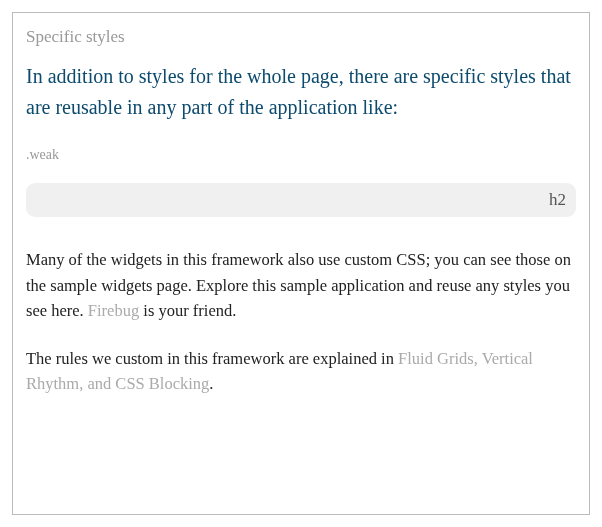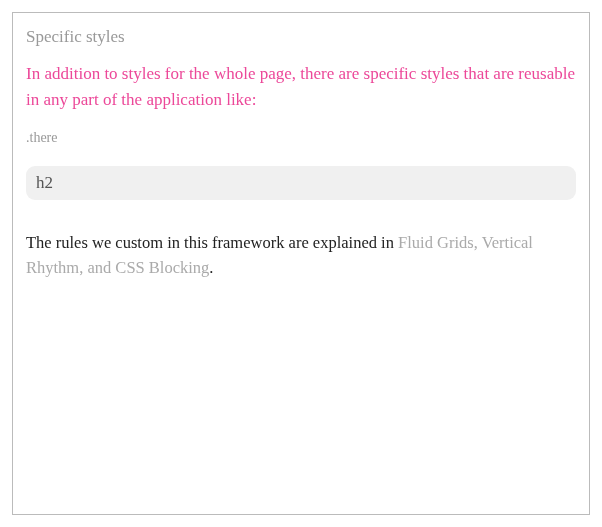--- a/index.html
+++ b/index.html
@@ -20,43 +20,44 @@
       background: #fff;
       overflow: hidden;
     }
     .section-title {
       color: #999;
       font-size: 17px;
       font-weight: normal;
       margin-bottom: 14px;
     }
     .intro-text {
-      color: #ec4899;
-      font-size: 17px;
+      color: #0c4a6e;
+      font-size: 20px;
       line-height: 1.55;
-      margin-bottom: 16px;
+      margin-bottom: 24px;
     }
     .weak-label {
       color: #999;
       font-size: 14px;
       margin-bottom: 20px;
     }
     .h1-example {
       color: #bbb;
       font-size: 30px;
       font-weight: normal;
       margin-bottom: 10px;
     }
     .h2-bar {
       background: #f0f0f0;
       color: #555;
       font-size: 17px;
       padding: 7px 10px;
       border-radius: 9px;
       margin-bottom: 30px;
+      text-align: right;
     }
     .para {
       color: #222;
       font-size: 16.5px;
       line-height: 1.55;
       margin-bottom: 22px;
     }
     .link {
       color: #aaa;
       text-decoration: none;
@@ -64,22 +65,25 @@
     }
   </style>
 </head>
 <body>
 
 <div class="container">
   <div class="section-title">Specific styles</div>
 
   <p class="intro-text">In addition to styles for the whole page, there are specific styles that are reusable in any part of the application like:</p>
 
-  <div class="weak-label">.there</div>
+  <div class="weak-label">.weak</div>
 
 
   <div class="h2-bar">h2</div>
 
+  <p class="para">
+    <span>Many of the widgets in this framework also use custom CSS; you can see those on the sample widgets page. Explore this sample application and reuse any styles you see here. </span><a class="link">Firebug</a><span> is your friend.</span>
+  </p>
 
   <p class="para">
     <span>The rules we custom in this framework are explained in </span><a class="link">Fluid Grids, Vertical Rhythm, and CSS Blocking</a><span>.</span>
   </p>
 </div>
 
 </body></html>

